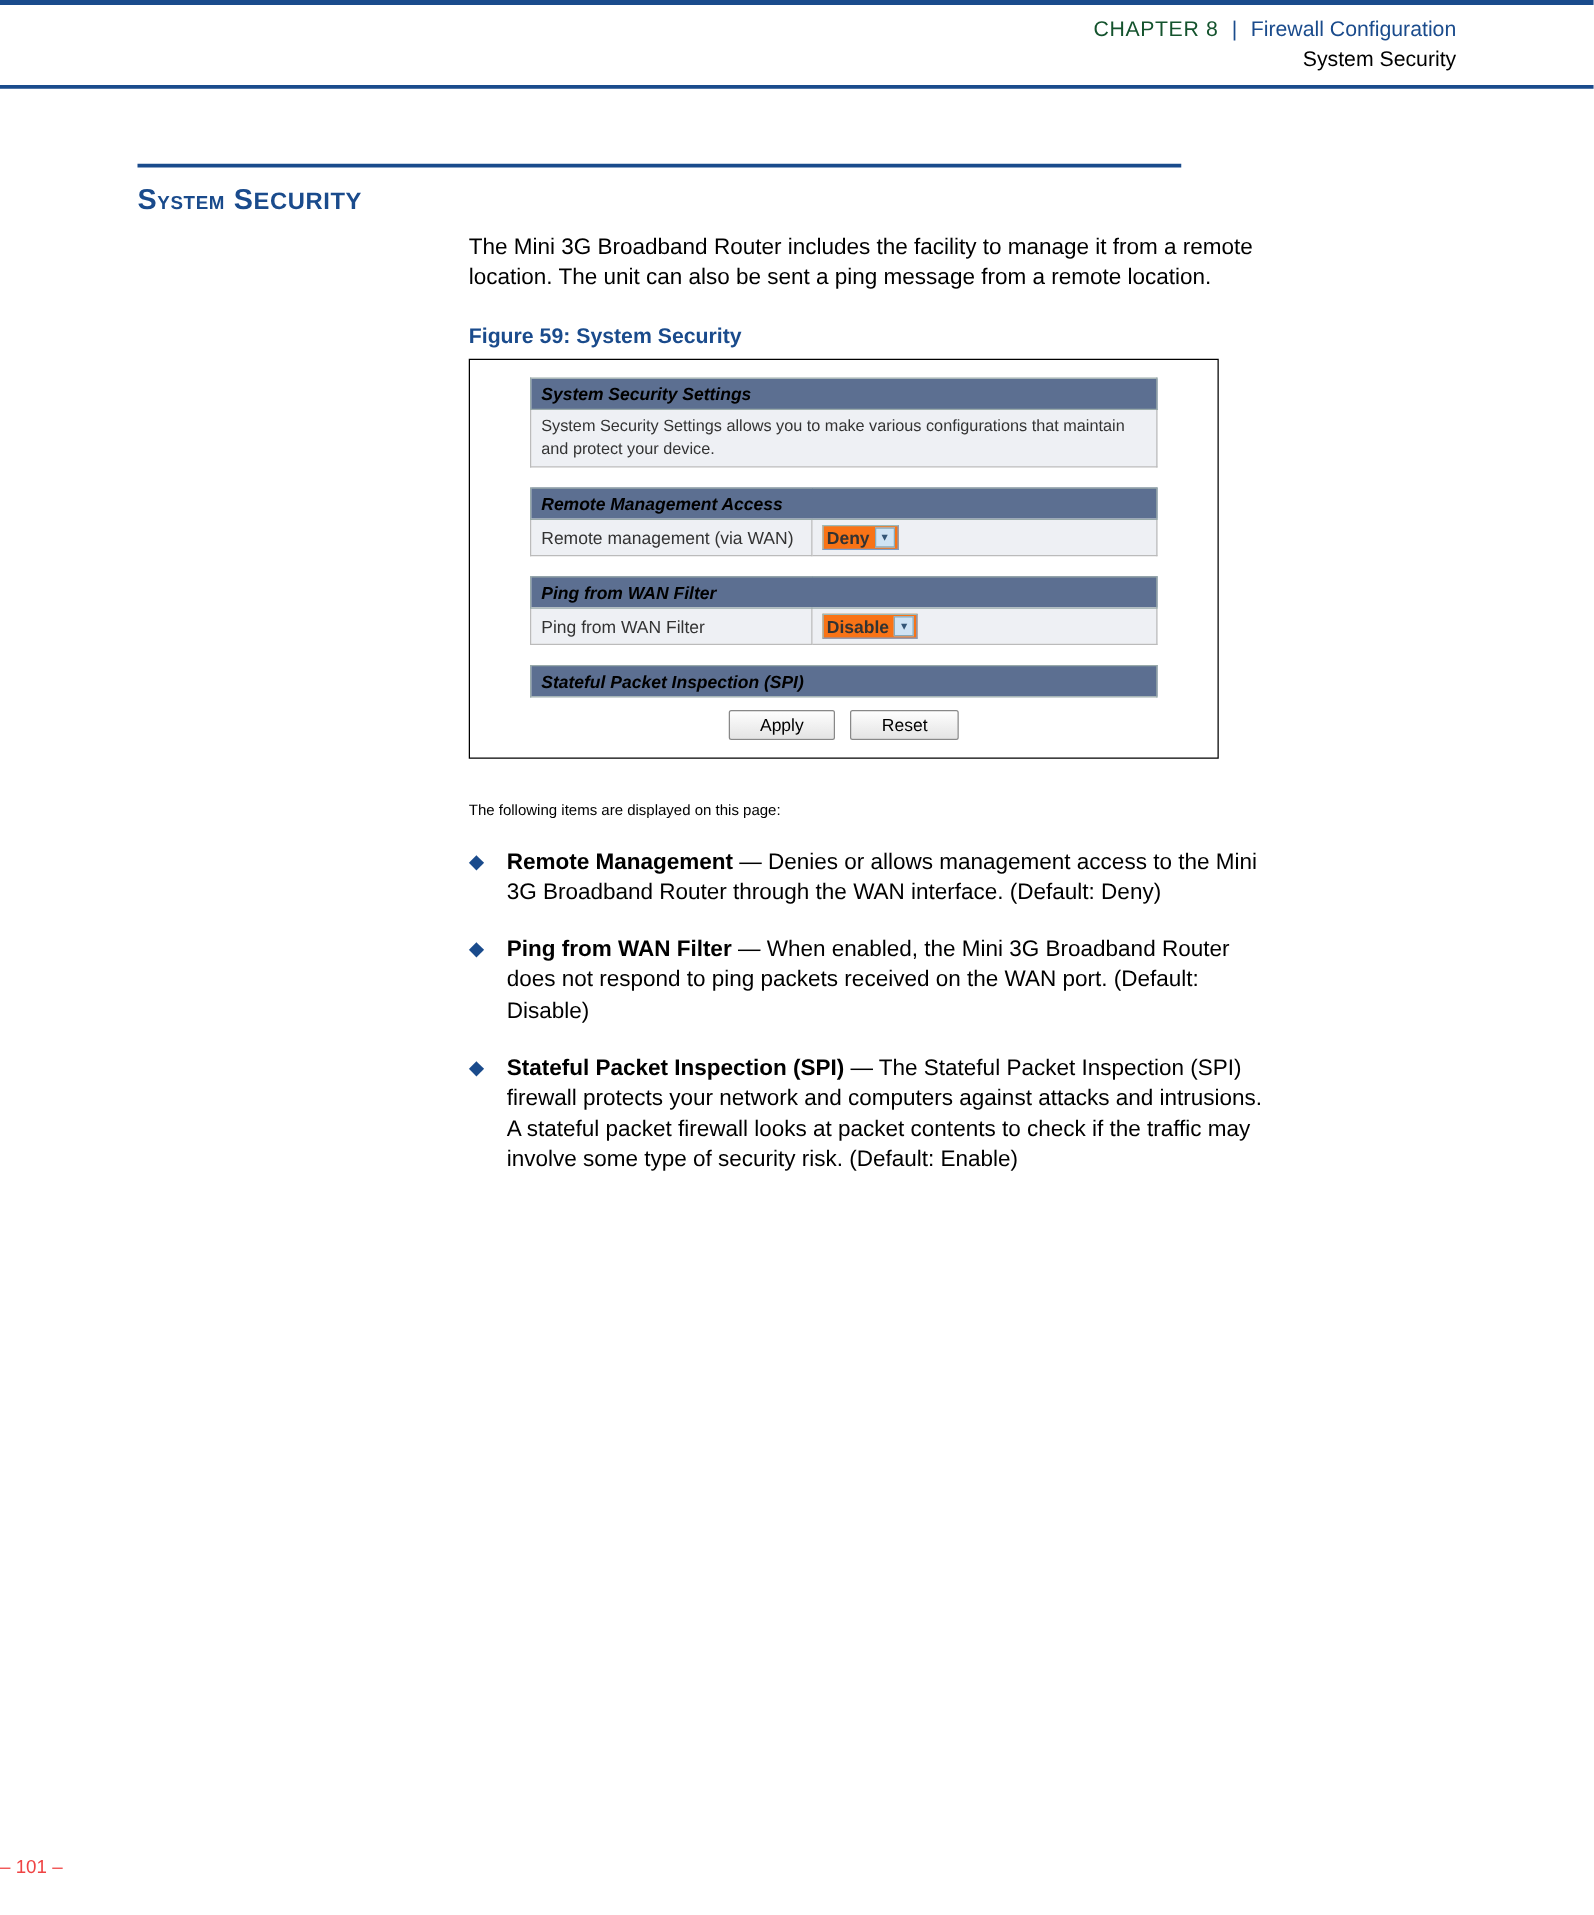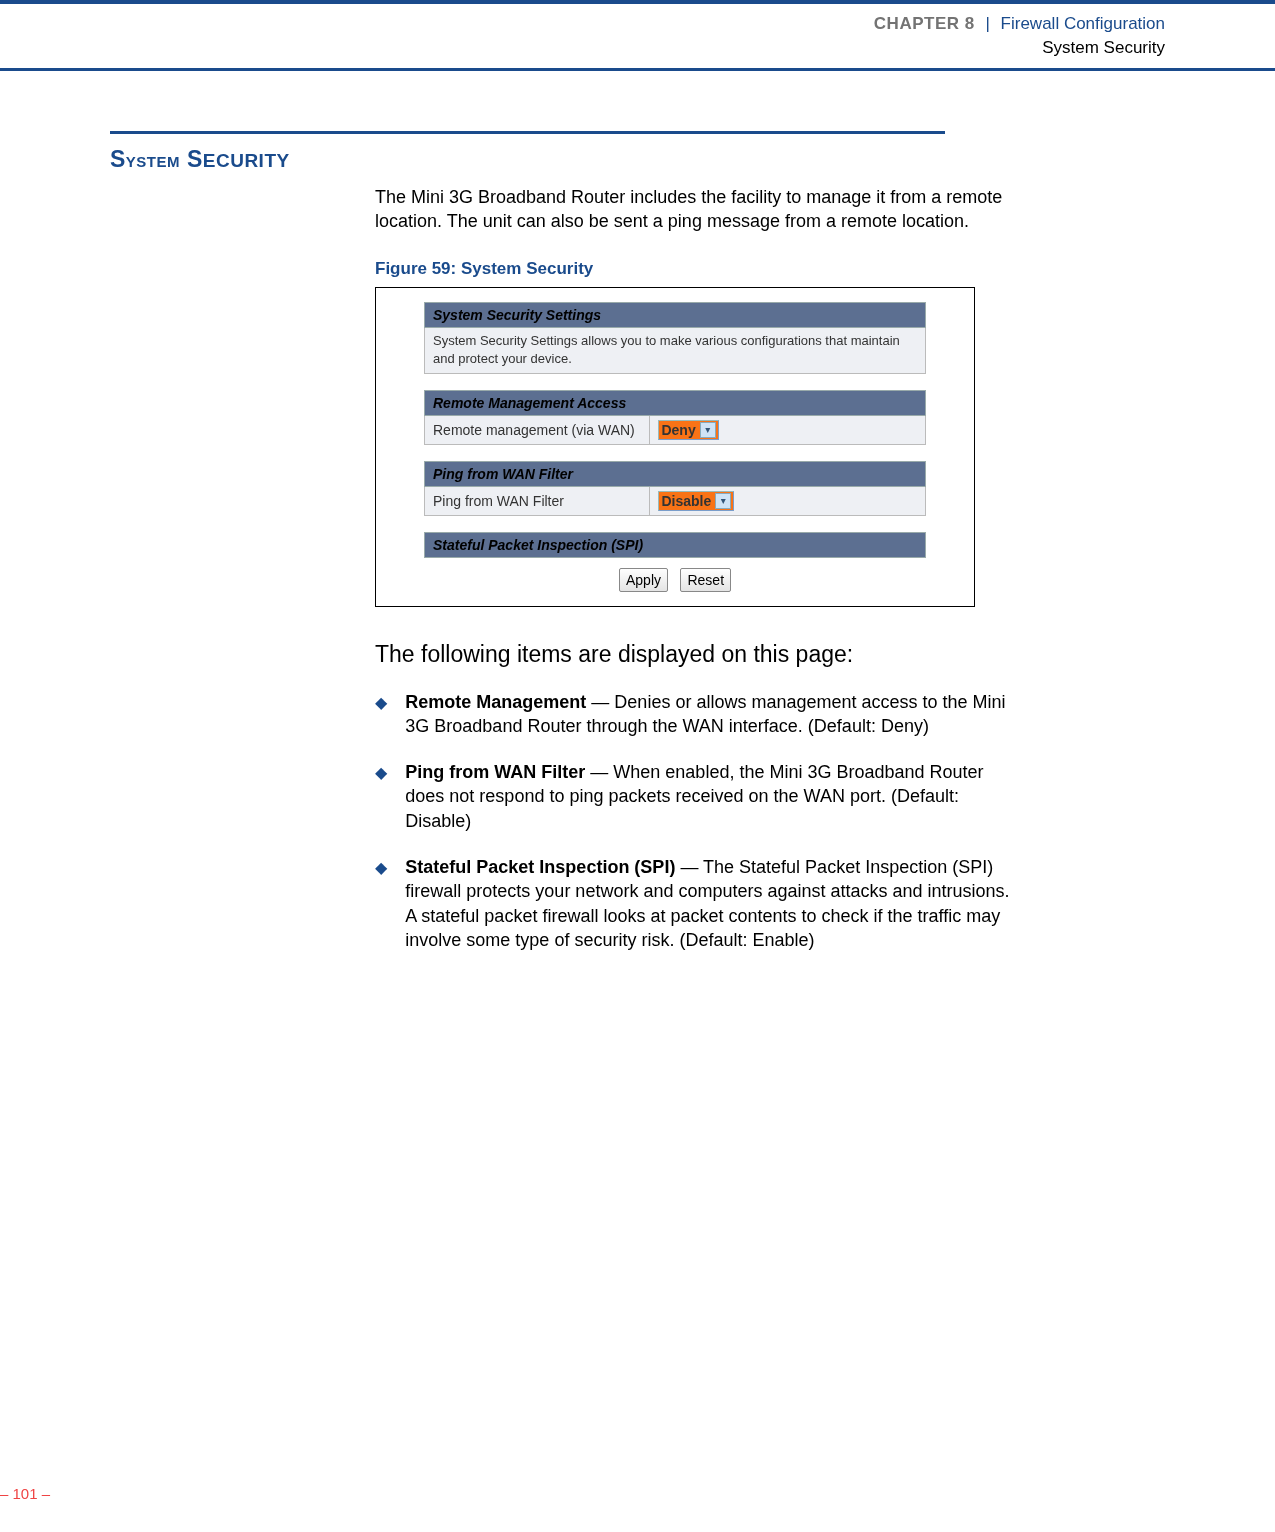--- a/index.html
+++ b/index.html
@@ -10,21 +10,21 @@
       height: 1532px;
       position: relative;
     }
     .top-border { height: 4px; background: #1a4b8c; width: 100%; }
     .header-area {
       text-align: right;
       padding: 8px 110px 6px 0;
       font-size: 17px;
       line-height: 1.4;
     }
-    .chapter-label { color: #737373; font-weight: bold; font-variant: small-caps; letter-spacing: 0.5px; }
+    .chapter-label { color: #14532d; font-weight: normal; font-variant: small-caps; letter-spacing: 0.5px; }
     .chapter-sep { color: #1a4b8c; margin: 0 6px; }
     .chapter-title { color: #1a4b8c; }
     .subheader { color: #000; font-size: 17px; }
     .header-underline { height: 3px; background: #1a4b8c; width: 100%; margin-top: 2px; }
     .content-wrap { padding: 60px 110px 0 110px; }
     .section-rule { height: 3px; background: #1a4b8c; width: 835px; margin-left: 0; }
     .section-heading {
       color: #1a4b8c;
       font-weight: bold;
       font-size: 23px;
@@ -75,27 +75,27 @@
       border: 1px solid #8ab;
       width: 16px; height: 16px;
       display: inline-flex; align-items: center; justify-content: center;
       font-size: 10px; color: #357;
     }
     .btn-row { text-align: center; margin-top: 10px; }
     .ui-btn {
       background: linear-gradient(#fefefe,#e4e4e4);
       border: 1px solid #888;
       border-radius: 2px;
-      padding: 3px 6px;
+      padding: 3px 24px;
       font-size: 14px;
       font-family: Arial, sans-serif;
       margin: 0 4px;
       cursor: pointer;
     }
-    .follow-para { font-size: 23px; margin-top: 34px; }
+    .follow-para { font-size: 12px; margin-top: 34px; }
     .bullet-list { margin-top: 22px; }
     .bullet-item { display: flex; gap: 18px; font-size: 18px; line-height: 1.35; margin-bottom: 22px; }
     .bullet-marker { color: #1a4b8c; flex: 0 0 auto; font-size: 16px; margin-top: 2px; }
     .bullet-text { flex: 1; }
     .bullet-text b { font-weight: bold; }
     .footer {
       position: absolute;
       bottom: 30px;
       width: 100%;
       text-align: left;

